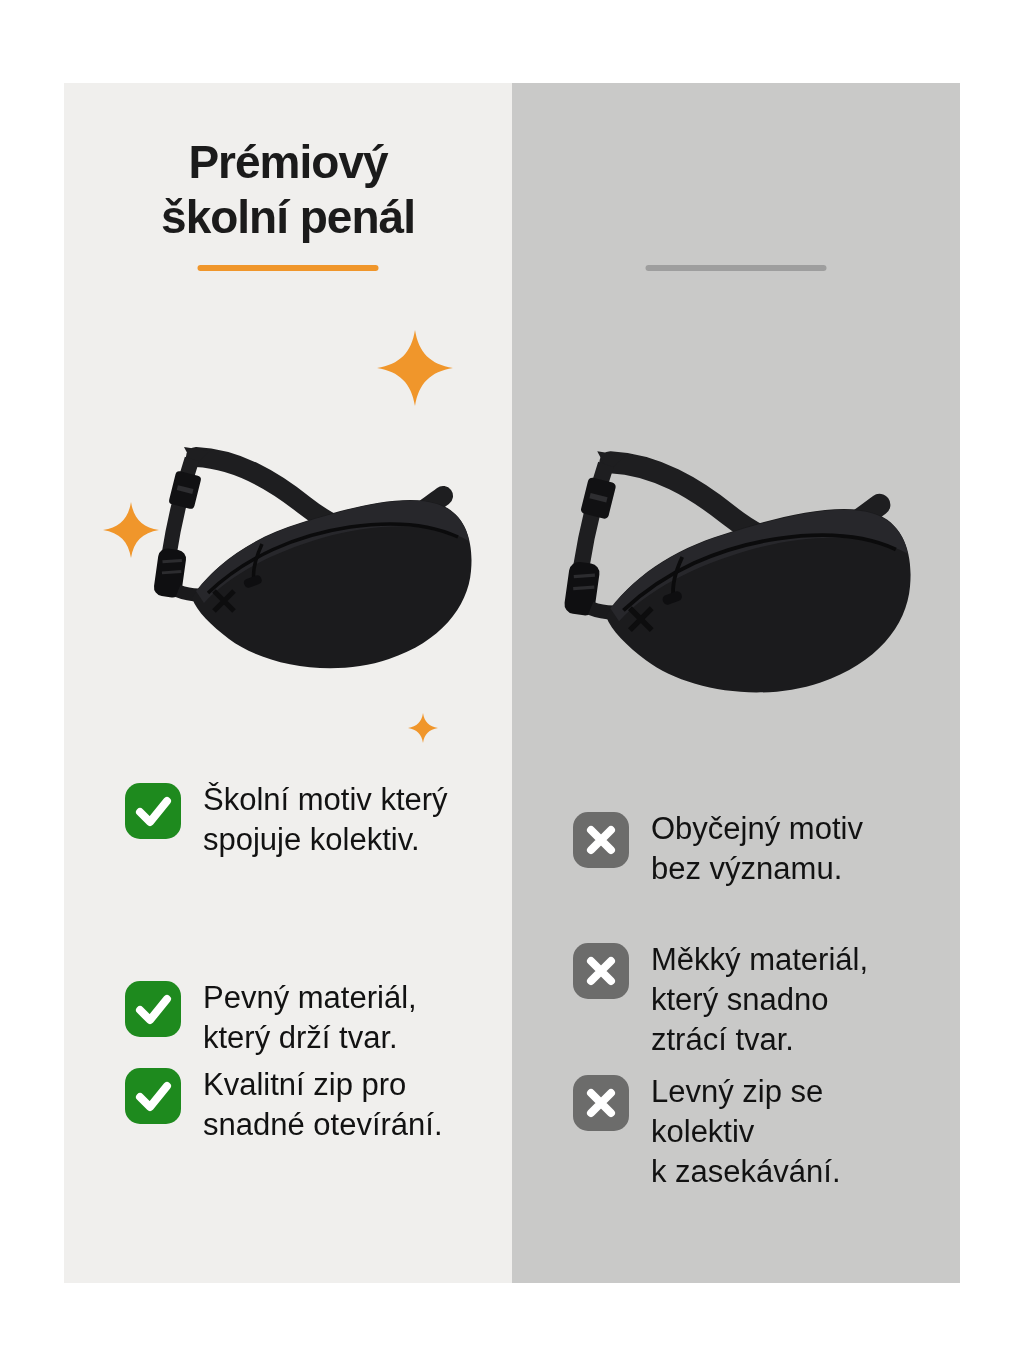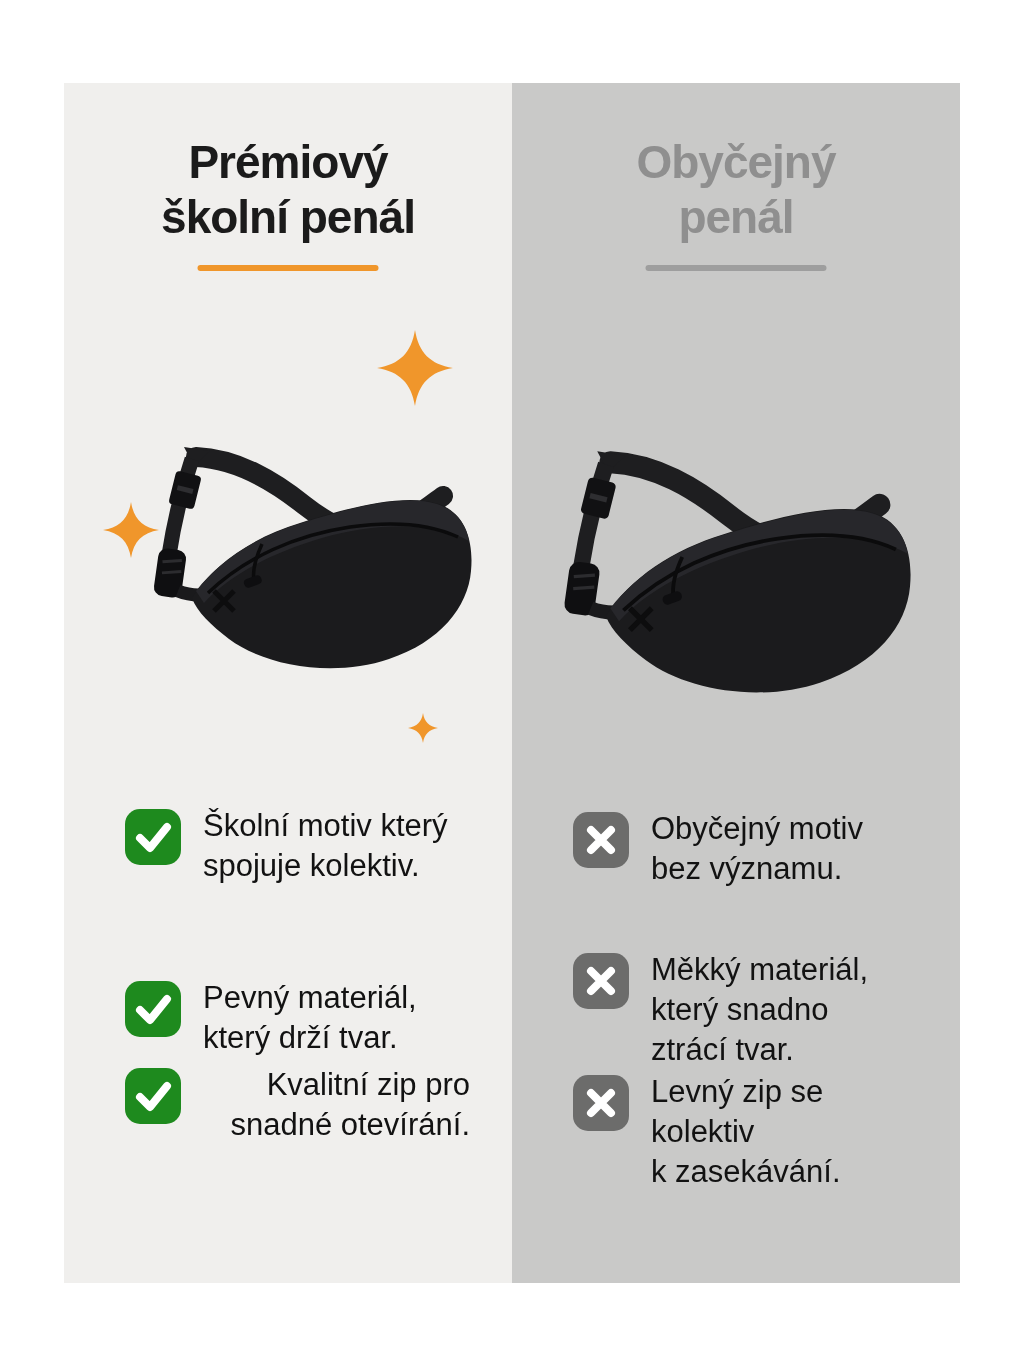--- a/index.html
+++ b/index.html
@@ -33,25 +33,25 @@
   .right .underline{background:var(--underline_right);}
   .bag{position:absolute;}
   .left .bag{left:86px;top:360px;width:330px;height:245px;}
   .right .bag{left:48px;top:364px;width:360px;height:267px;}
   .sparkle{position:absolute;}
   .sparkle.s1{left:313px;top:247px;width:76px;height:76px;}
   .sparkle.s2{left:39px;top:419px;width:56px;height:56px;}
   .sparkle.s3{left:344px;top:630px;width:30px;height:30px;}
   .features{list-style:none;}
   .feature{position:absolute;left:61px;width:345px;padding-left:78px;}
-  .left .feature.f1{top:726px;}
+  .left .feature.f1{top:700px;}
   .left .feature.f2{top:898px;}
-  .left .feature.f3{top:985px;text-align:right;}
+  .left .feature.f3{top:985px;}
   .right .feature.f1{top:729px;}
-  .right .feature.f2{top:860px;margin-top:10px;}
+  .right .feature.f2{top:860px;}
   .right .feature.f3{top:992px;}
   .badge{position:absolute;left:0;top:0;width:56px;height:56px;}
   .feature p{
     white-space:pre-line;color:var(--text_dark);
     font-size:31px;line-height:40px;margin-top:-3px;
   }
 </style>
 </head>
 <body>
 
@@ -128,22 +128,20 @@
           <rect width="56" height="56" rx="15" fill="var(--check_green)"></rect>
           <path d="M15 29 L25 39 L42 18" fill="none" stroke="#FFFFFF" stroke-width="8" stroke-linecap="round" stroke-linejoin="round"></path>
         </svg>
         <p>Kvalitní zip pro
 snadné otevírání.</p>
       </li>
     </ul>
   </section>
 
   <section class="panel right">
-    <h2 class="title">Obyčejný
-penál</h2>
     <div class="underline"></div>
 
     <svg class="bag" viewBox="0 0 330 245" aria-hidden="true">
       <use href="#fanny-pack"></use>
     </svg>
 
     <ul class="features">
       <li class="feature f1">
         <svg class="badge" viewBox="0 0 56 56" aria-hidden="true">
           <rect width="56" height="56" rx="15" fill="var(--cross_gray)"></rect>

